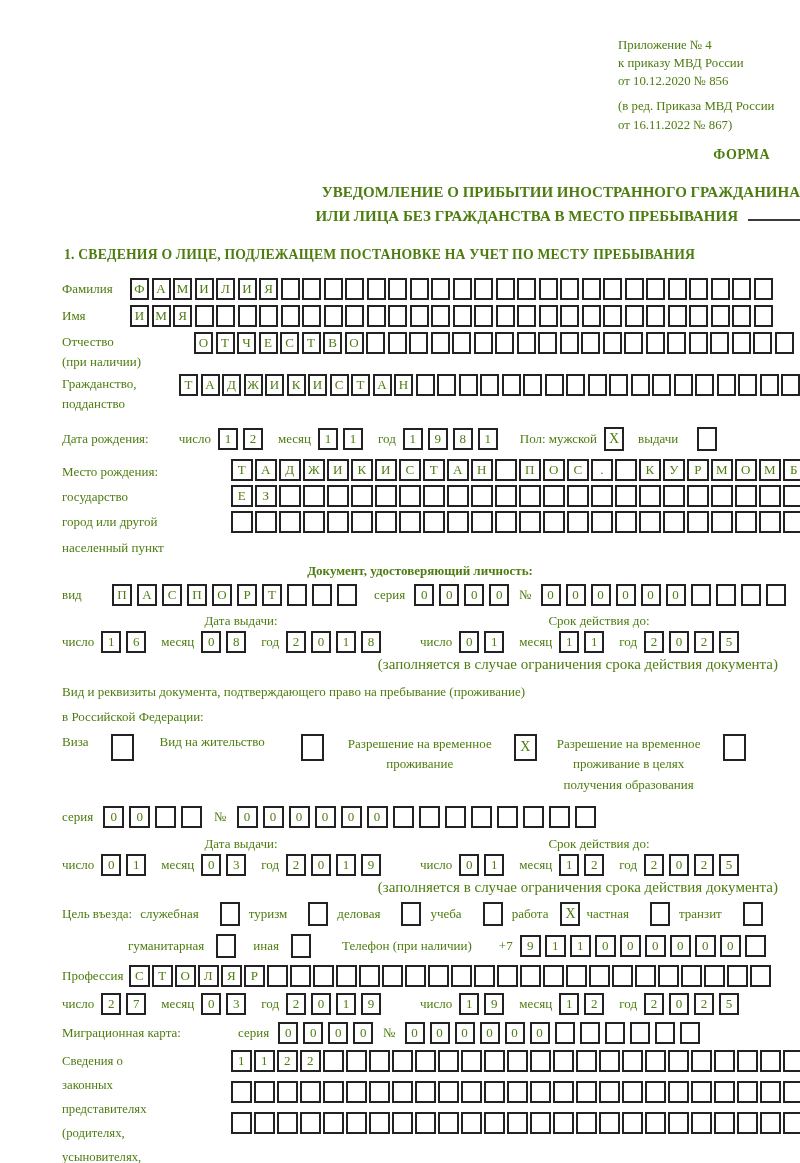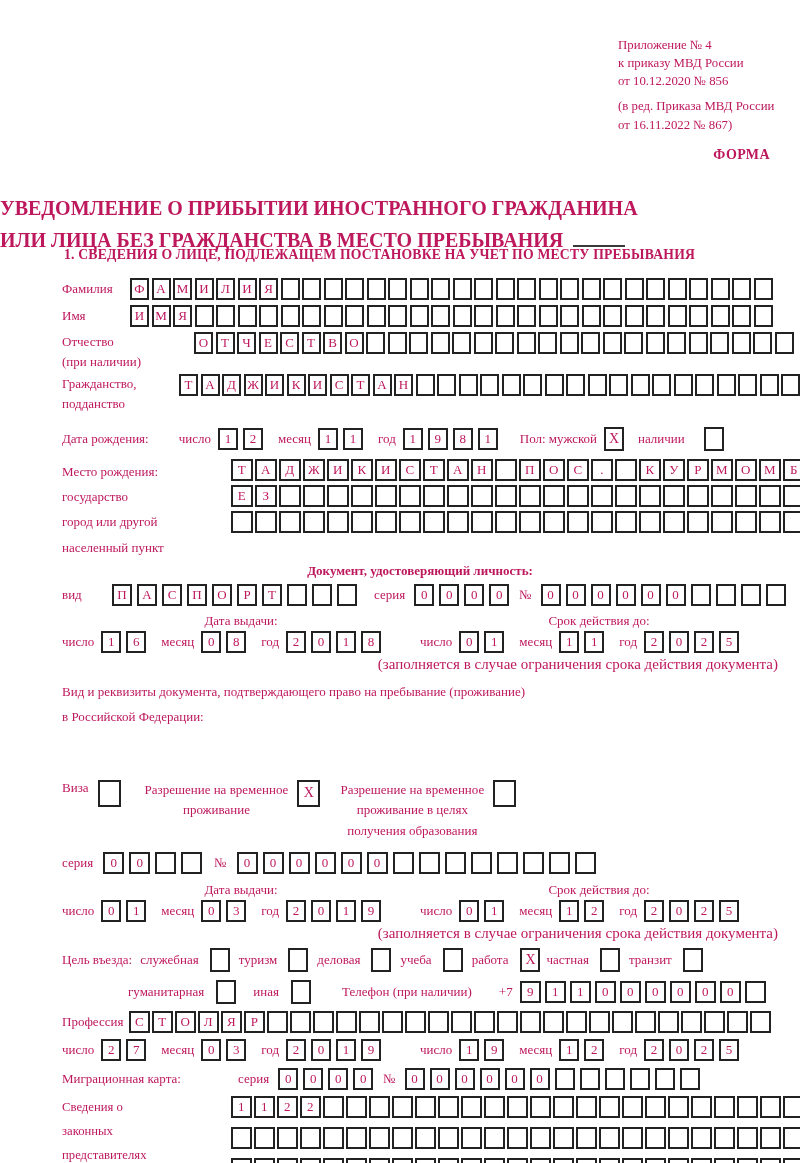--- a/index.html
+++ b/index.html
@@ -1,24 +1,24 @@
 <!DOCTYPE html>
 <html><head>
 <meta charset="utf-8">
 <style>
   html,body{margin:0;padding:0;background:#ffffff;}
   .page{position:relative;width:800px;height:1163px;background:#fff;overflow:hidden;
-        font-family:"Liberation Serif","DejaVu Serif",serif;color:#be185d;font-size:13px;}
+        font-family:"Liberation Serif","DejaVu Serif",serif;color:#4d7c0f;font-size:13px;}
   
   .hdr{position:absolute;left:618px;top:36px;width:175px;line-height:1.42;font-size:12.8px;}
   .hdr .amend{margin-top:7px;}
   .forma{position:absolute;right:30px;top:147px;font-weight:bold;font-size:14px;letter-spacing:.4px;}
   
-  .title{position:absolute;top:192px;left:0;width:100%;text-align:left;font-weight:bold;
-         font-size:20px;line-height:1.6;}
+  .title{position:absolute;top:180px;left:0;width:100%;text-align:right;font-weight:bold;
+         font-size:15px;line-height:1.6;}
   .blank-line{display:inline-block;width:52px;border-bottom:2px solid #3a3a3a;height:12px;margin-left:10px;}
   .sec{position:absolute;top:247px;left:64px;width:726px;font-weight:bold;font-size:13.7px;letter-spacing:.2px;}
   
   .form{position:absolute;top:278px;left:62px;width:716px;}
   .frow{display:flex;align-items:center;margin-bottom:5px;}
   .frow.top{align-items:flex-start;gap:29px;}
   .lbl{flex:none;}
   .lbl2{flex:none;line-height:1.55;}
   
   .cells{display:inline-flex;gap:2.5px;--cw:19px;flex:none;}
@@ -34,23 +34,23 @@
   .dhead span{width:50%;text-align:center;}
   .drow{display:flex;align-items:center;margin-bottom:3px;}
   .dhalf{width:50%;display:flex;align-items:center;}
   .dsl{margin-right:7px;flex:none;}
   .dsl.m{margin-left:15px;}
   .note{text-align:right;font-size:15px;margin-bottom:6px;}
   .center-b{text-align:center;font-weight:bold;margin:3px 0 5px 0;}
   .plain{line-height:1.95;}
   
   .permits{display:flex;align-items:flex-start;margin:4px 0 10px 0;}
-  .popt{display:flex;align-items:flex-start;gap:9px;margin-top:46px;}
+  .popt{display:flex;align-items:flex-start;gap:22px;}
   .opt-lines{text-align:center;line-height:1.6;}
-  .pair{display:flex;align-items:center;gap:11px;margin-right:9px;}
+  .pair{display:flex;align-items:center;gap:21px;margin-right:9px;}
 </style>
 </head>
 <body>
 
 <div class="page">
 
   <div class="hdr">
     <div>Приложение № 4</div>
     <div>к приказу МВД России</div>
     <div>от 10.12.2020 № 856</div>
@@ -229,21 +229,21 @@
         </span>
       <span class="dsl m">год</span>
       <span class="cells dt">
           <span class="cell">1</span>
           <span class="cell">9</span>
           <span class="cell">8</span>
           <span class="cell">1</span>
         </span>
       <span class="dsl" style="margin-left:22px">Пол: мужской</span>
       <span class="box">X</span>
-      <span class="dsl" style="margin-left:14px">наличии</span>
+      <span class="dsl" style="margin-left:14px">выдачи</span>
       <span class="box" style="margin-left:12px"></span>
     </div>
 
     <div class="frow top" style="margin-bottom:1px;">
       <span class="lbl2" style="width:140px;line-height:1.95">
         <span>Место рождения:</span><br>
         <span>государство</span><br>
         <span>город или другой</span><br>
         <span>населенный пункт</span>
       </span>
@@ -414,20 +414,24 @@
     <div class="note">(заполняется в случае ограничения срока действия документа)</div>
 
     <div class="plain">Вид и реквизиты документа, подтверждающего право на пребывание (проживание)</div>
     <div class="plain">в Российской Федерации:</div>
 
     <div class="permits">
       <div class="popt">
         <span>Виза</span>
         <span class="box big"></span>
       </div>
+      <div class="popt" style="margin-left:26px">
+        <span>Вид на жительство</span>
+        <span class="box big" style="margin-left:14px"></span>
+      </div>
       <div class="popt" style="margin-left:24px">
         <span class="opt-lines">
           <span>Разрешение на временное</span><br>
           <span>проживание</span>
         </span>
         <span class="box big">X</span>
       </div>
       <div class="popt" style="margin-left:20px">
         <span class="opt-lines">
           <span>Разрешение на временное</span><br>

